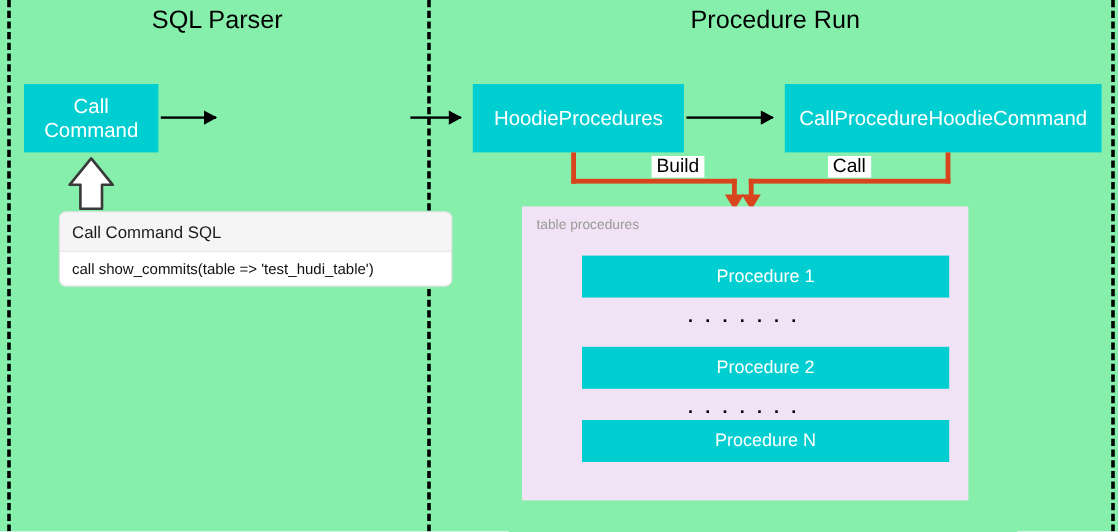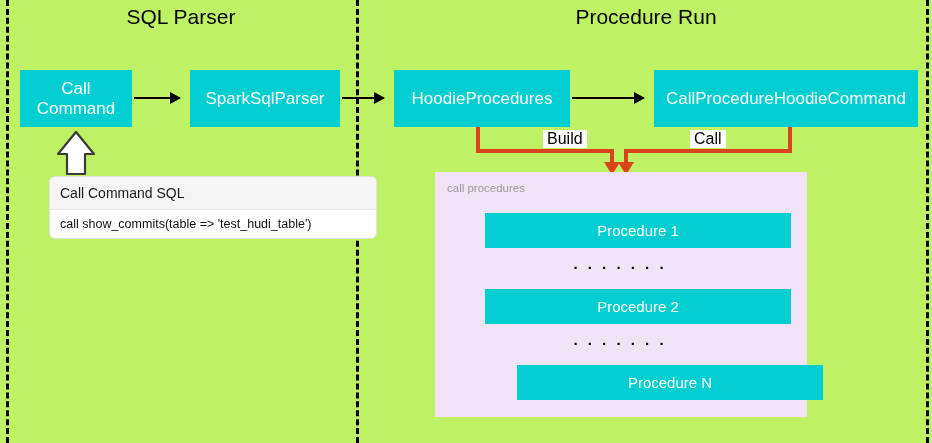--- a/index.html
+++ b/index.html
@@ -7,21 +7,21 @@
     padding: 0;
     background: #ffffff;
   }
   body {
     font-family: "Liberation Sans", sans-serif;
   }
   #canvas {
     position: relative;
     width: 932px;
     height: 443px;
-    background: #bef264;
+    background: #86efac;
     overflow: hidden;
   }
   .divider {
     position: absolute;
     top: 0;
     width: 0;
     height: 443px;
     border-left: 3px dashed #000000;
   }
   #div-left  { left: 6px; }
@@ -154,21 +154,21 @@
     height: 35px;
     background: #00CED1;
     color: #ffffff;
     font-size: 15px;
     display: flex;
     align-items: center;
     justify-content: center;
   }
   #proc-0 { top: 41px; }
   #proc-1 { top: 117px; }
-  #proc-2 { top: 193px; margin-left: 32px; }
+  #proc-2 { top: 178px; }
 
   .ellipsis {
     position: absolute;
     left: 50px;
     width: 270px;
     text-align: center;
     font-size: 15px;
     letter-spacing: 3px;
     color: #000000;
     font-weight: bold;
@@ -188,23 +188,20 @@
   <div class="section-title" id="title-sql">SQL Parser</div>
   <div class="section-title" id="title-proc">Procedure Run</div>
 
   <div class="tealbox" id="box-call-command">
     <div>
       <span>Call</span><br>
       <span>Command</span>
     </div>
   </div>
 
-  <div class="tealbox" id="box-sparksqlparser">
-    <span>SparkSqlParser</span>
-  </div>
 
   <div class="tealbox" id="box-hoodieproc">
     <span>HoodieProcedures</span>
   </div>
 
   <div class="tealbox" id="box-callprochoodie">
     <span>CallProcedureHoodieCommand</span>
   </div>
 
   <div class="arrow-h" id="arrow-1"></div>
@@ -226,21 +223,21 @@
   <div class="orange-arrowhead" style="left:604px; top:162px;"></div>
   <div class="orange-label" style="left:543px; top:130px;">Build</div>
 
   <div class="orange-seg" style="left:788px; top:127px; width:4px; height:26px;"></div>
   <div class="orange-seg" style="left:624px; top:149px; width:168px; height:4px;"></div>
   <div class="orange-seg" style="left:624px; top:149px; width:4px; height:17px;"></div>
   <div class="orange-arrowhead" style="left:618px; top:162px;"></div>
   <div class="orange-label" style="left:690px; top:130px;">Call</div>
 
   <div id="user-proc-panel">
-    <div id="user-proc-label">call procedures</div>
+    <div id="user-proc-label">table procedures</div>
 
     <div class="proc-box" id="proc-0">Procedure 1</div>
 
     <div class="ellipsis" id="ell-0">. . . . . . .</div>
 
     <div class="proc-box" id="proc-1">Procedure 2</div>
 
     <div class="ellipsis" id="ell-1">. . . . . . .</div>
 
     <div class="proc-box" id="proc-2">Procedure N</div>

